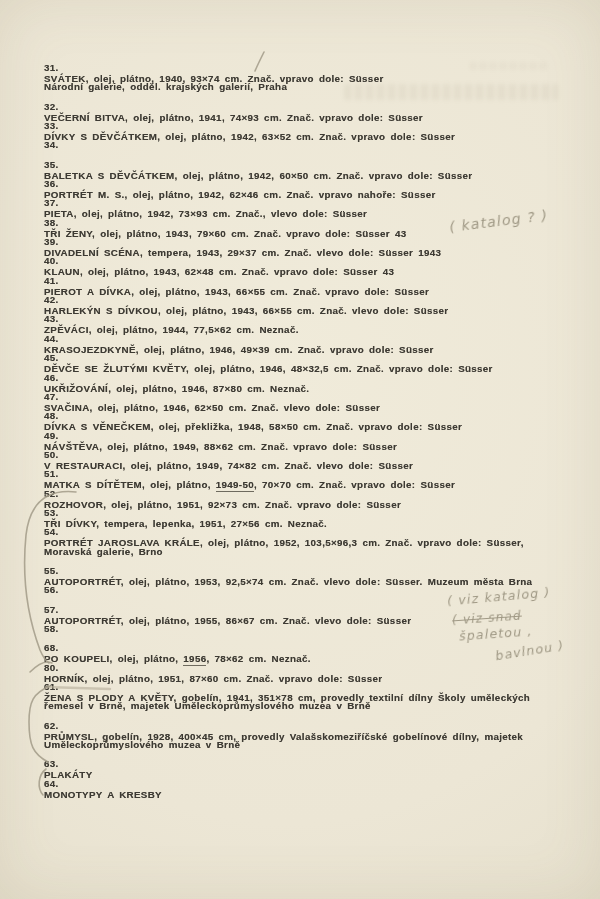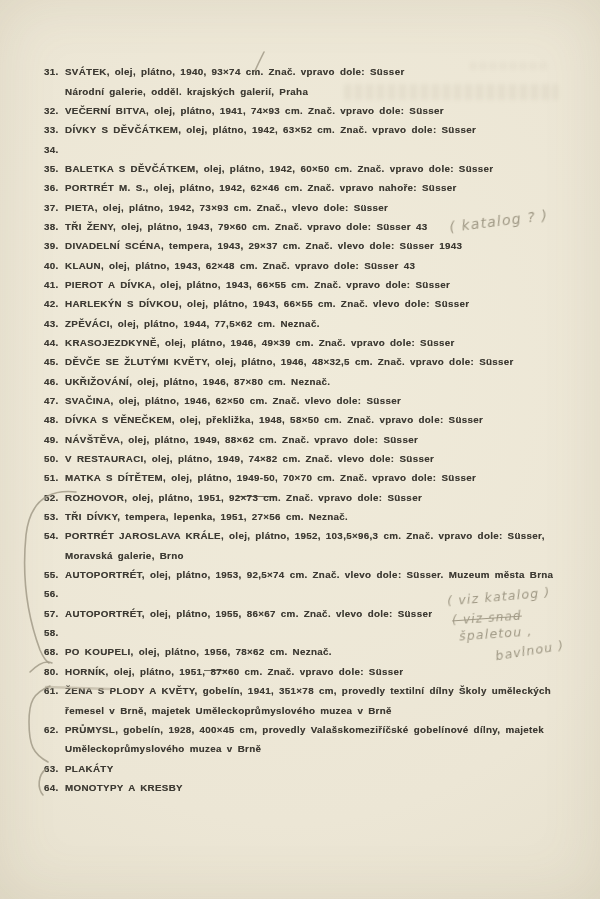--- a/index.html
+++ b/index.html
@@ -15,24 +15,24 @@
     box-shadow:inset 0 0 60px rgba(120,105,70,.12);
   }
   
   .list{
     position:absolute;left:44px;top:62px;width:530px;
     color:#3d3a33;
     font-size:9.8px;font-weight:700;
     letter-spacing:.32px;word-spacing:2px;
     text-shadow:0 0 .4px rgba(61,58,51,.55);
   }
-  .row{display:flex;align-items:center;height:19.35px;white-space:nowrap;}
+  .row{display:flex;align-items:flex-start;height:19.35px;white-space:nowrap;flex-direction:column;}
   .num{flex:none;width:21px;}
   .txt{flex:none;}
-  .u-solid{border-bottom:1.4px solid #6e6a5e;padding-bottom:13px;}
+  .u-solid{border-bottom:1.4px solid #6e6a5e;padding-bottom:1px;}
   .u-wavy{
     text-decoration-line:underline;
     text-decoration-style:wavy;
     text-decoration-color:#8b8574;
     text-decoration-thickness:1.2px;
     text-underline-offset:3px;
   }
   
   .hand{
     position:absolute;color:#97907c;

